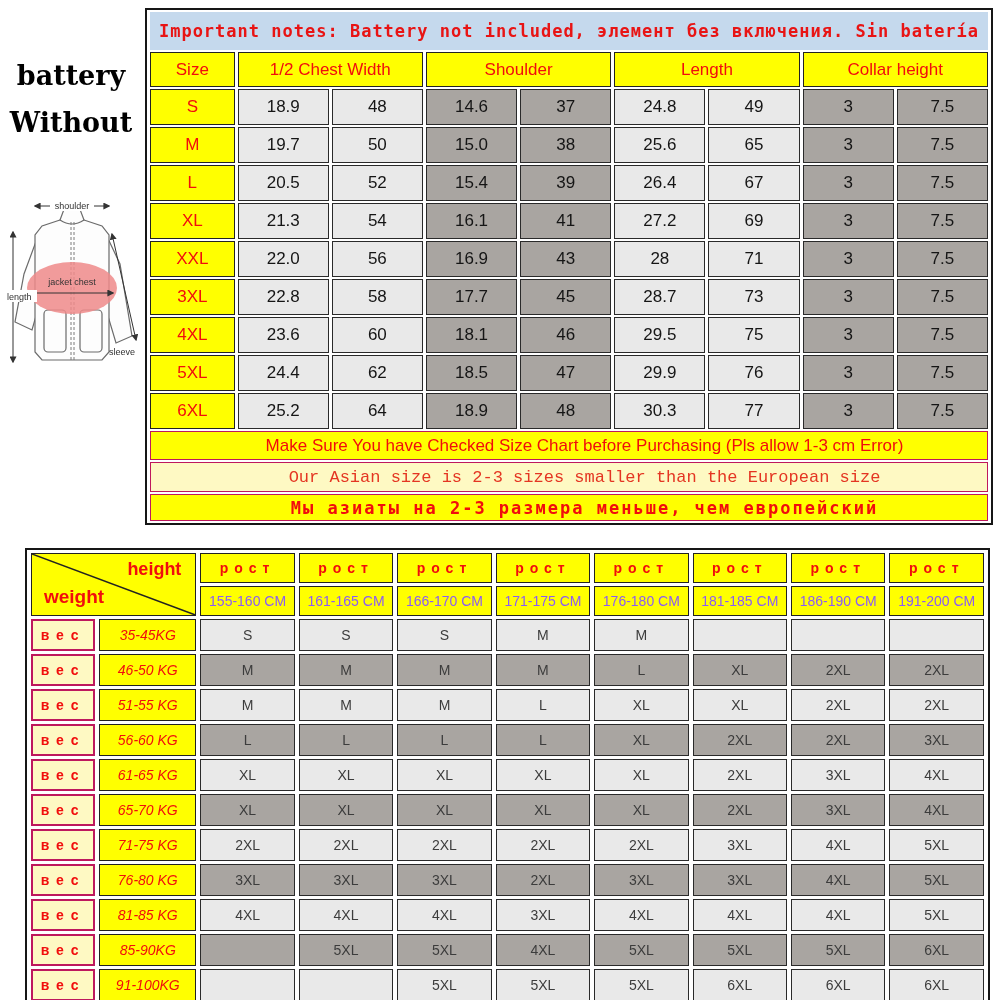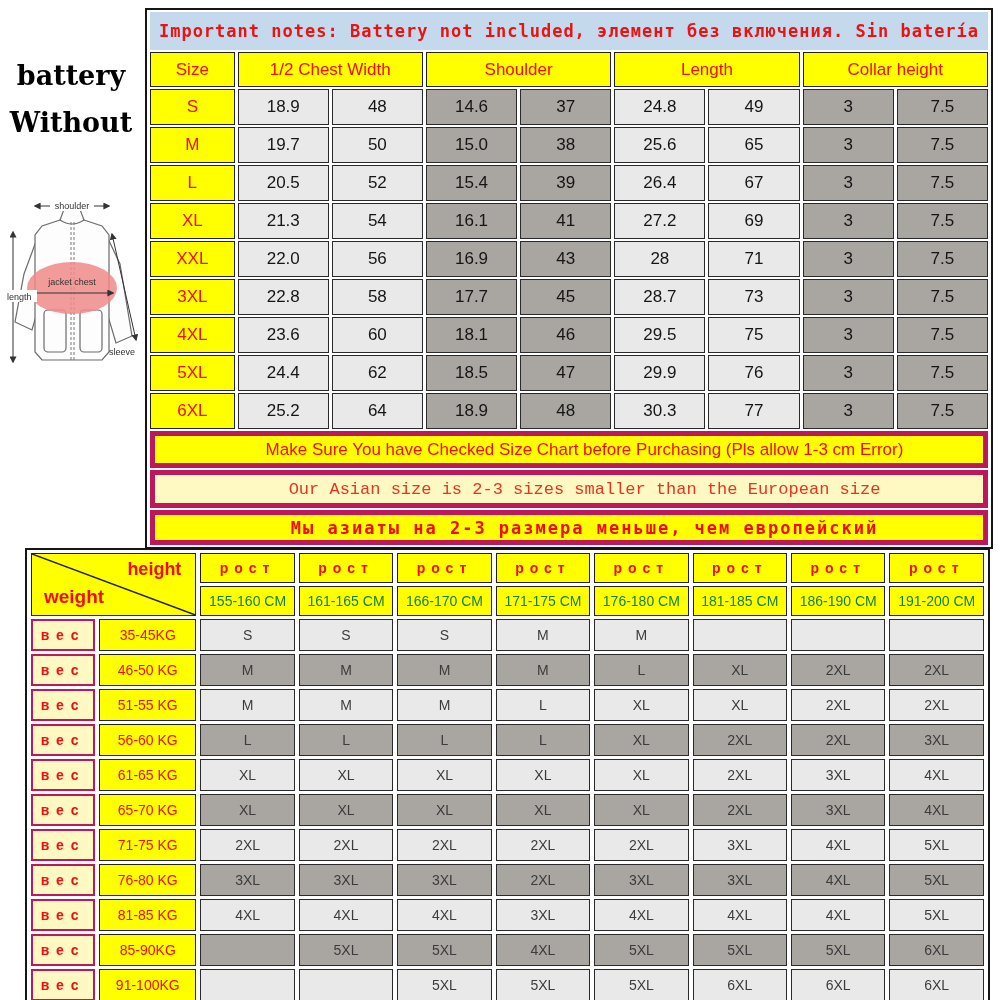--- a/index.html
+++ b/index.html
@@ -23,35 +23,35 @@
         font-weight:bold;font-size:16px;height:36px;letter-spacing:1px;}
   .yh{background:#ffff00;color:#f10d0d;border:1px solid #222;height:31px;}
   .ys{background:#ffff00;color:#f10d0d;border:1px solid #222;height:32px;}
   .lg{background:#e9e9e9;border:1px solid #2a2a2a;color:#151515;}
   .dg{background:#a9a5a1;border:1px solid #2a2a2a;color:#151515;}
   .fn1{background:#ffff00;color:#f10d0d;font-size:16px;height:25px;}
   .fn2{background:#fef9c3;color:#e43522;font-family:Liberation Mono, monospace;
        font-size:21px;height:26px;border-bottom:2px solid #4a4a00;}
   .fn3{background:#ffff00;color:#f10d0d;font-family:"DejaVu Sans Mono",monospace;
        font-weight:bold;font-size:17px;height:23px;letter-spacing:2px;}
-  .fn1,.fn2,.fn3{border:5px solid #be185d;padding-left:32px;}
+  .fn1,.fn2,.fn3{border:1px solid #be185d;padding-left:32px;}
 
   
   .bt{left:25px;top:548px;width:965px;border:2px solid #161616;border-spacing:4px 3px;}
   .bt td{font-size:14px;height:26px;}
   .corner{background:#ffff00;border:1px solid #222;position:relative;}
   .corner svg{position:absolute;left:0;top:0;width:100%;height:100%;}
   .hl{position:absolute;top:5px;right:14px;color:#f10d0d;font-weight:bold;font-size:18px;}
   .wl{position:absolute;bottom:7px;left:12px;color:#f10d0d;font-weight:bold;font-size:19px;}
   .rost{background:#ffff00;color:#f10d0d;font-weight:bold;letter-spacing:6px;
         font-size:14px;border:1px solid #222;height:28px;}
-  .range{background:#ffff00;color:#15803d;font-size:14px;border:1px solid #222;height:25px;}
+  .range{background:#ffff00;color:#8b5cf6;font-size:14px;border:1px solid #222;height:25px;}
   .ves{background:#fef9c3;color:#f10d0d;font-weight:bold;letter-spacing:7px;
        font-size:13px;border:2px solid #be185d;}
-  .wr{background:#ffff00;color:#f10d0d;font-size:14px;border:1px solid #222;}
+  .wr{background:#ffff00;color:#f10d0d;font-size:14px;border:1px solid #222;font-style:italic;}
   .fl{background:#e9e9e9;border:1px solid #2a2a2a;color:#3c3c3c;}
   .fd{background:#a9a5a1;border:1px solid #2a2a2a;color:#3c3c3c;}
 
   
   .jk{stroke:#6b6b6b;fill:#fdfdfd;stroke-width:1.2;}
   .mz{stroke:#7a7a7a;fill:none;stroke-width:1;}
   .arr{stroke:#333;stroke-width:1;fill:none;}
   .lab{font-family:"Liberation Sans",sans-serif;font-size:9px;fill:#333;}
 </style>
 </head>

